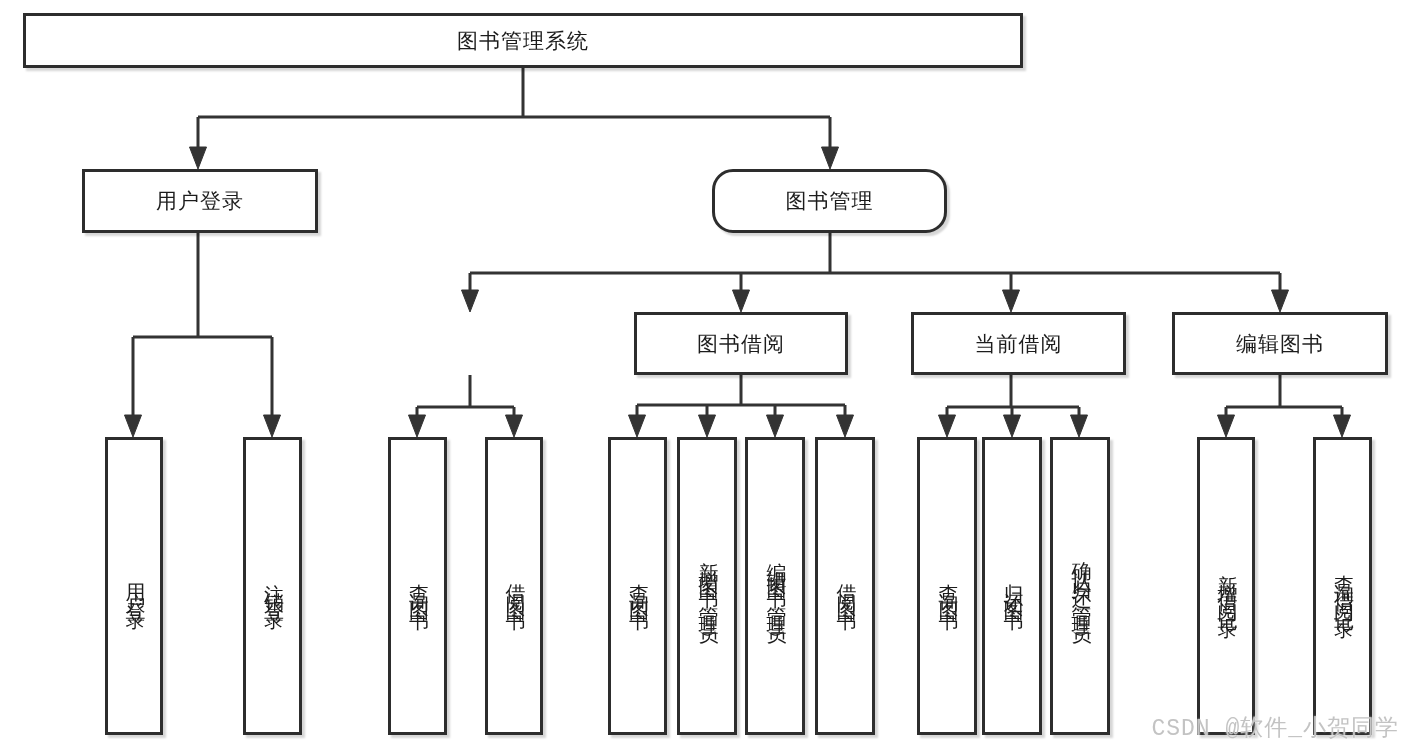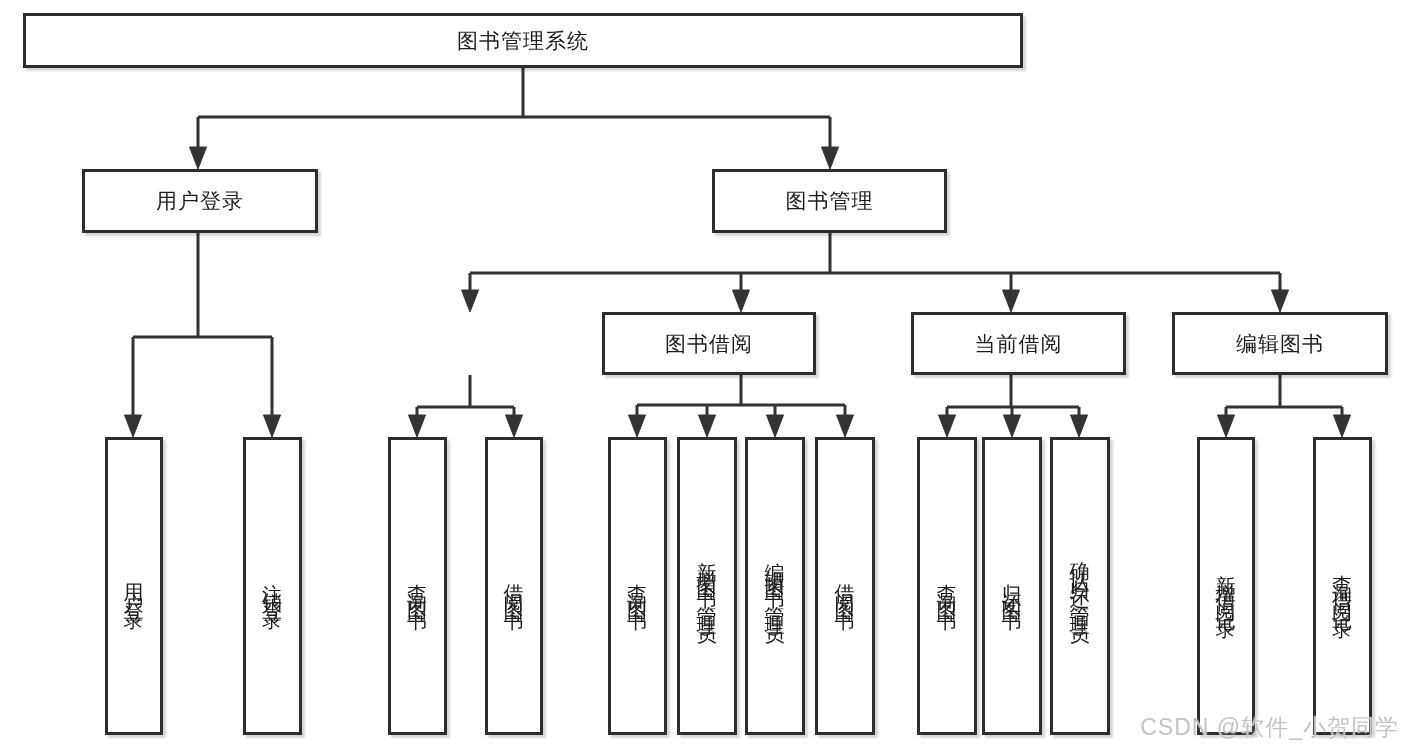--- a/index.html
+++ b/index.html
@@ -8,21 +8,21 @@
     --text: #1c1c1c;
     --wm: #c3c3c3;
     --bg: #ffffff;
   }
   html, body { margin: 0; padding: 0; }
   .canvas {
     position: relative;
     width: 1405px;
     height: 747px;
     background: var(--bg);
-    font-family: Liberation Sans, sans-serif;
+    font-family: Liberation Mono, monospace;
     overflow: hidden;
   }
   .connectors {
     position: absolute;
     left: 0; top: 0;
     width: 1405px; height: 747px;
   }
   .node {
     position: absolute;
     box-sizing: border-box;
@@ -92,23 +92,23 @@
       <polygon points="1003.5,415 1020.5,415 1012,437"></polygon>
       <polygon points="1070.5,415 1087.5,415 1079,437"></polygon>
       <polygon points="1217.5,415 1234.5,415 1226,437"></polygon>
       <polygon points="1333.5,415 1350.5,415 1342,437"></polygon>
     </g>
   </svg>
 
   <div class="node h-node" style="left:23px; top:13px; width:1000px; height:55px;">图书管理系统</div>
 
   <div class="node h-node" style="left:82px; top:169px; width:236px; height:64px;">用户登录</div>
-  <div class="node h-node" style="left:712px; top:169px; width:235px; height:64px;">图书管理</div>
+  <div class="node h-node" style="left:712px; top:169px; width:235px; height:64px;border-radius:21px;">图书管理</div>
 
-  <div class="node h-node" style="left:602px; top:312px; width:214px; height:63px;">图书借阅</div>
+  <div class="node h-node" style="left:634px; top:312px; width:214px; height:63px;">图书借阅</div>
   <div class="node h-node" style="left:903px; top:312px; width:215px; height:63px;margin-left:8px;">当前借阅</div>
   <div class="node h-node" style="left:1172px; top:312px; width:216px; height:63px;">编辑图书</div>
 
   <div class="node v-node" style="left:105px; top:437px; width:58px; height:298px;">用户登录</div>
   <div class="node v-node" style="left:243px; top:437px; width:59px; height:298px;">注销登录</div>
 
   <div class="node v-node" style="left:388px; top:437px; width:59px; height:298px;">查询图书</div>
   <div class="node v-node" style="left:485px; top:437px; width:58px; height:298px;">借阅图书</div>
 
   <div class="node v-node" style="left:608px; top:437px; width:59px; height:298px;">查询图书</div>

